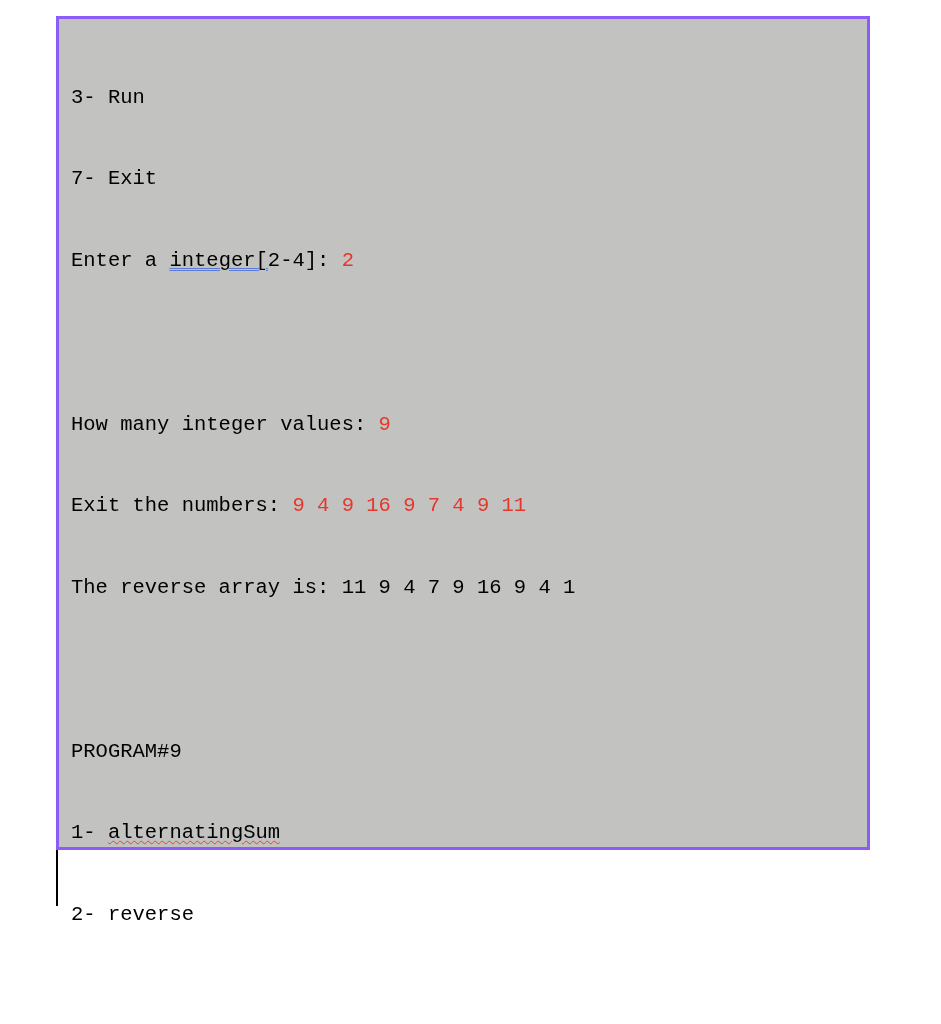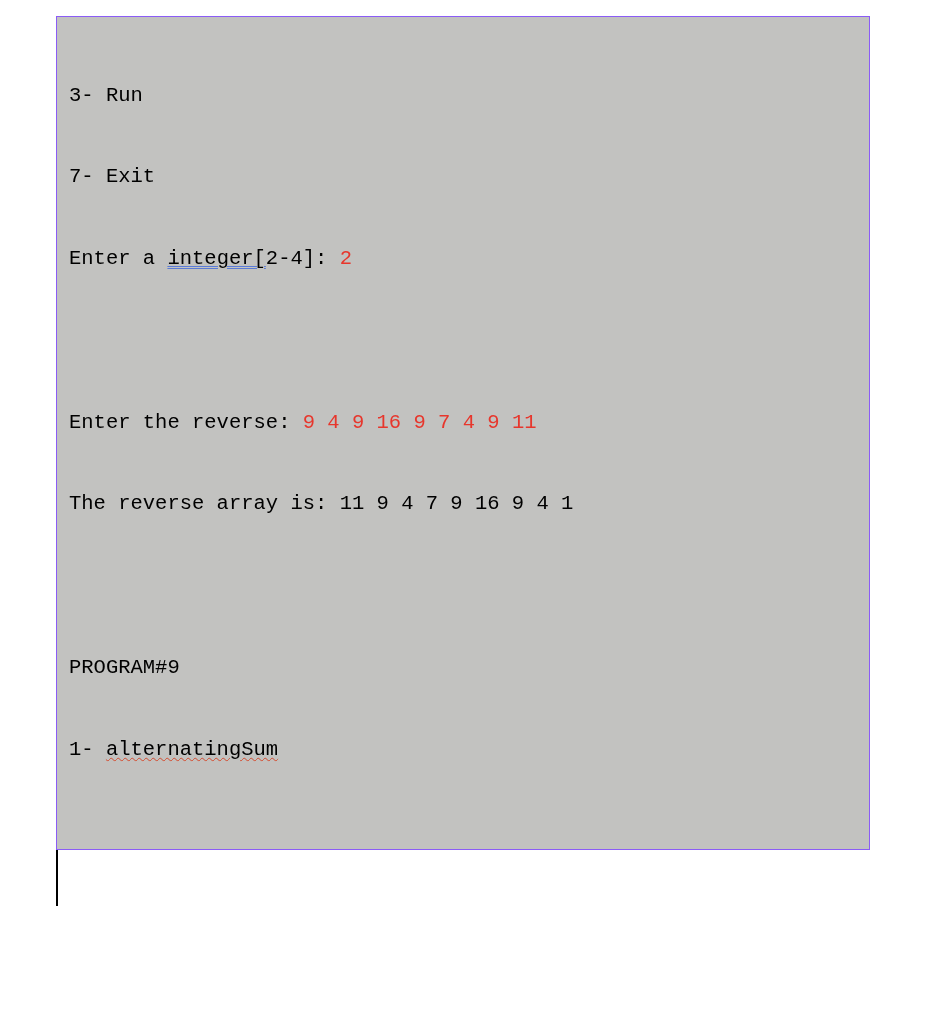--- a/index.html
+++ b/index.html
@@ -15,21 +15,21 @@
     width: 941px;
     height: 1024px;
   }
   .terminal-box {
     position: absolute;
     left: 56px;
     top: 16px;
     width: 814px;
     height: 834px;
     background: #c2c2c0;
-    border: 1px solid #8b5cf6;
+    border: 3px solid #8b5cf6;
     box-sizing: border-box;
     padding: 10px 12px 12px 12px;
     font-family: "Courier New", Courier, monospace;
     font-size: 20.5px;
     line-height: 1.33;
     color: #000000;
     white-space: pre;
   }
   .terminal-box .row {
     display: block;
@@ -62,25 +62,27 @@
 </head>
 <body>
 
 <div class="page">
 
   <div class="terminal-box">
     <span class="row">3- Run</span>
     <span class="row">7- Exit</span>
     <span class="row"><span>Enter a </span><span class="number-link">integer[</span><span>2-4]: </span><span class="red">2</span></span>
     <span class="row"> </span>
-    <span class="row"><span>Enter the reverse: </span><span class="red">9 4 9 16 9 7 4 9 11</span></span>
+    <span class="row"><span>How many integer values: </span><span class="red">9</span></span>
+    <span class="row"><span>Exit the numbers: </span><span class="red">9 4 9 16 9 7 4 9 11</span></span>
     <span class="row">The reverse array is: 11 9 4 7 9 16 9 4 1</span>
     <span class="row"> </span>
     <span class="row">PROGRAM#9</span>
     <span class="row"><span>1- </span><span class="squiggle">alternatingSum</span></span>
+    <span class="row">2- reverse</span>
     
     
     
     
     
     
     
   </div>
 
   <div class="caret-tick"></div>

